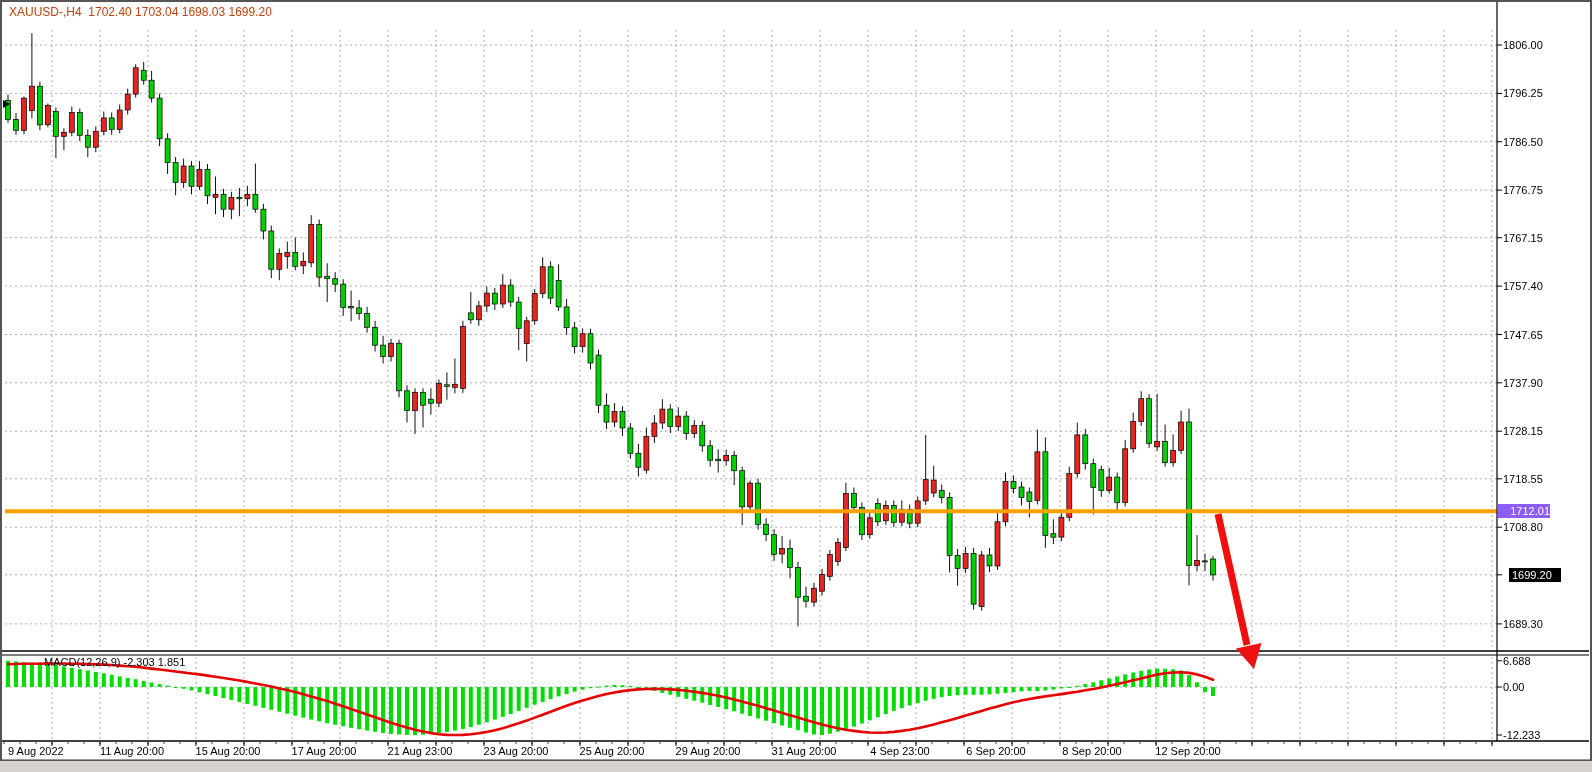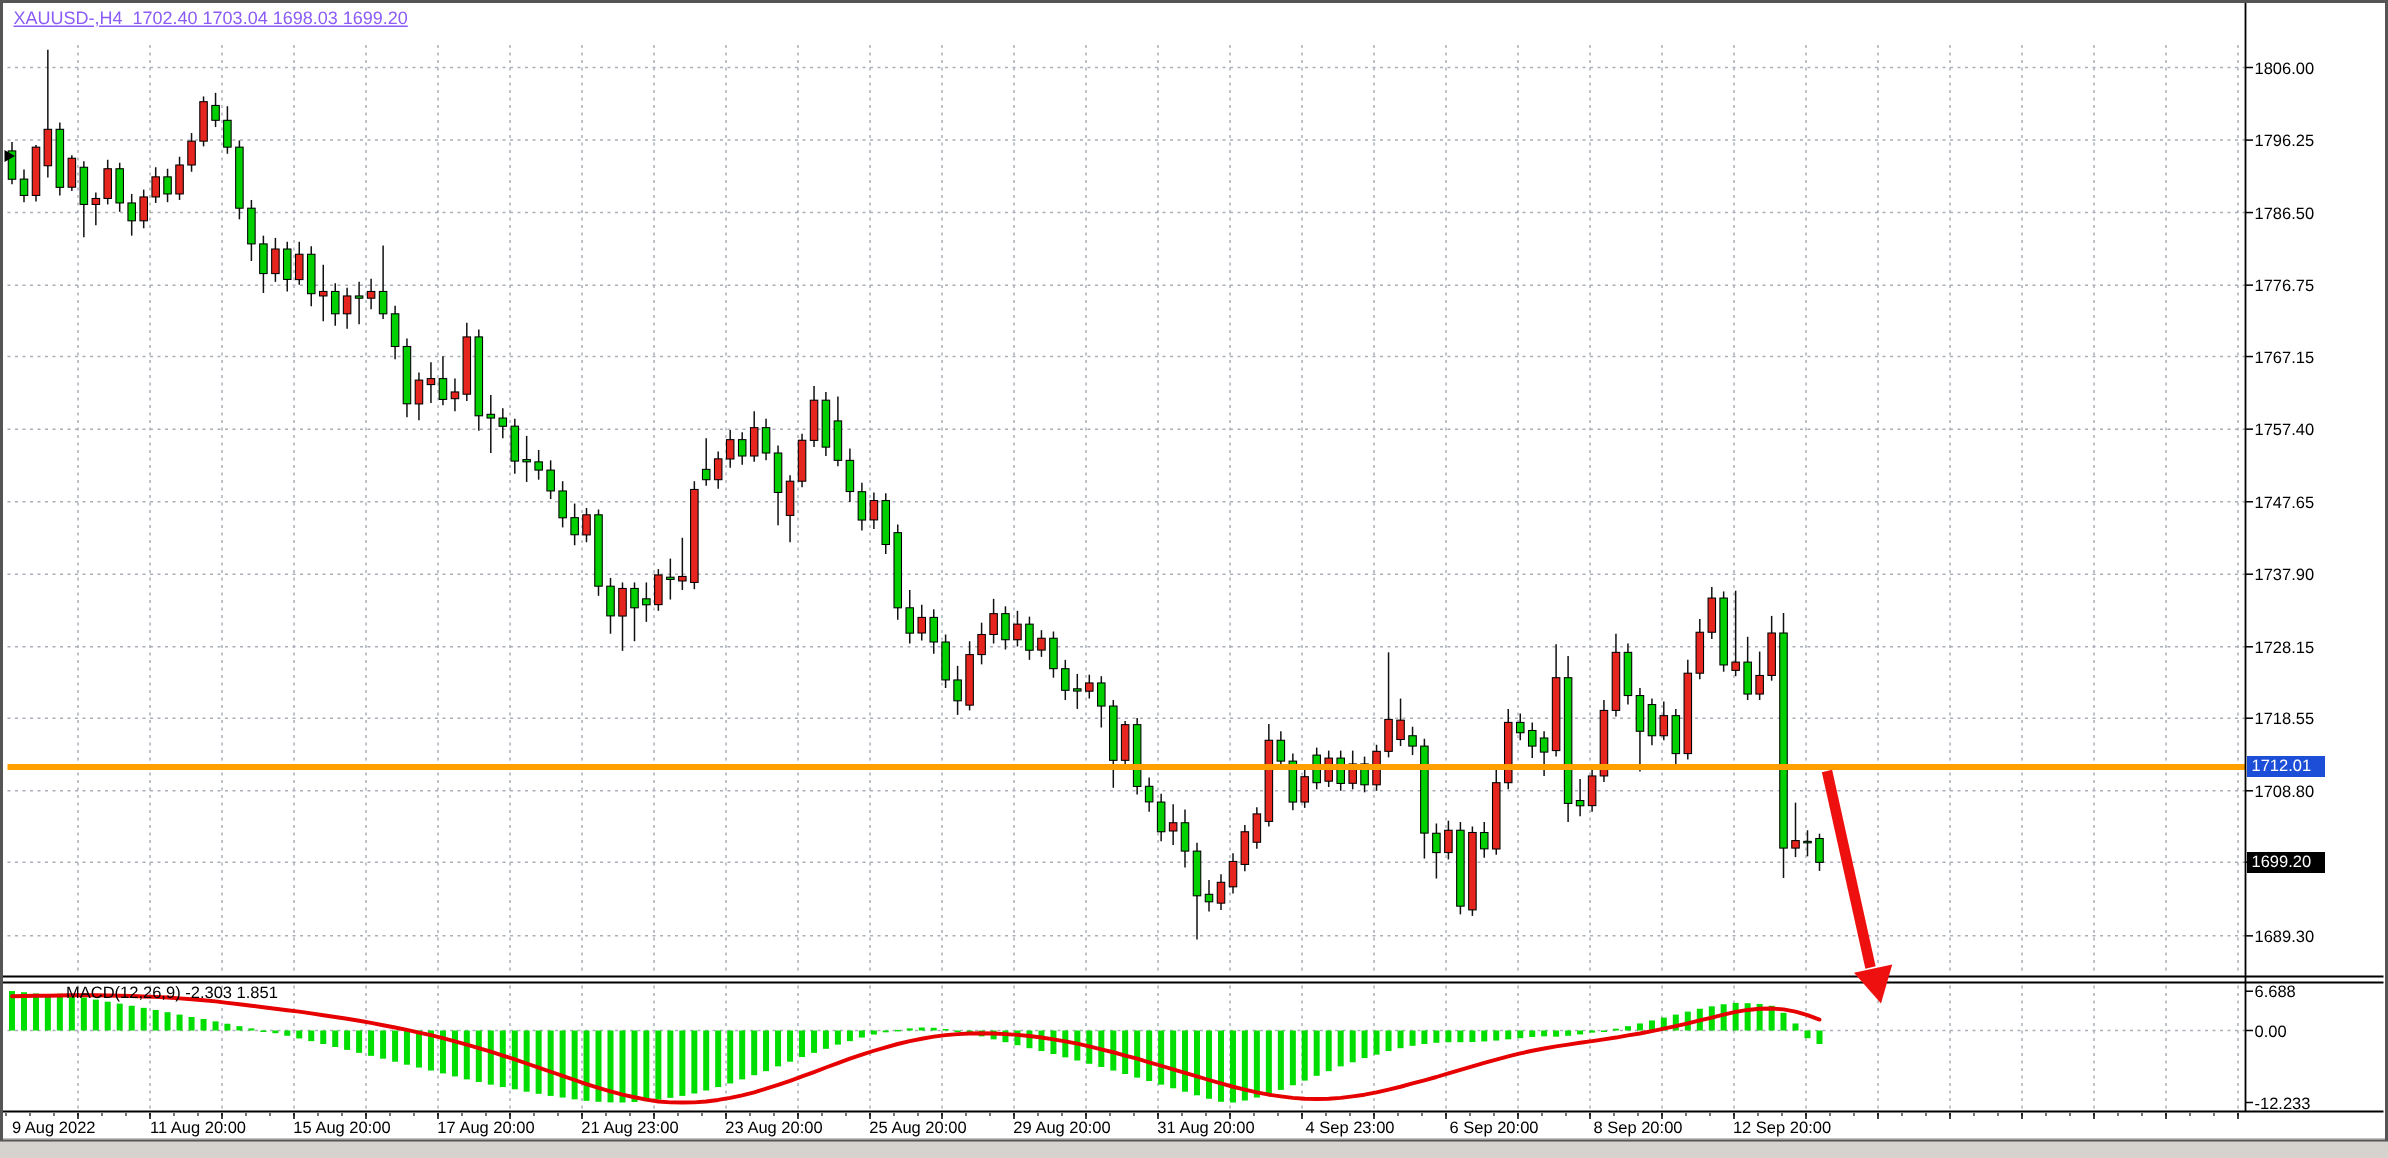--- a/index.html
+++ b/index.html
@@ -1,24 +1,24 @@
 <!DOCTYPE html>
 <html><head>
 <meta charset="utf-8">
 <style>
   html,body{margin:0;padding:0;}
   body{width:1592px;height:772px;overflow:hidden;background:#ffffff;font-family:"Liberation Sans",sans-serif;}
   .win{position:relative;width:1592px;height:772px;background:#fff;}
   .frame{position:absolute;left:0;top:0;width:1588px;height:758px;border:2px solid #555;border-bottom:1px solid #555;pointer-events:none;}
   svg{position:absolute;left:0;top:0;}
   .gv,.gh{stroke:#a9aeb8;stroke-width:1;stroke-dasharray:2,3;fill:none;}
-  .title{position:absolute;left:9px;top:5px;font-size:12px;color:#8b5cf6;white-space:pre;text-decoration:underline;}
+  .title{position:absolute;left:9px;top:5px;font-size:12px;color:#c2410c;white-space:pre;}
   .macdlabel{position:absolute;left:8px;top:656px;font-size:11px;color:#000;white-space:pre;margin-left:36px;}
   .pricebox{position:absolute;left:1498px;width:52px;height:14px;font-size:11px;line-height:14px;color:#fff;padding-left:3px;box-sizing:border-box;}
-  .pricebox.orange{background:#1d4ed8;}
+  .pricebox.orange{background:#8b5cf6;text-align:right;}
   .pricebox.black{background:#000;}
   .bottomstrip{position:absolute;left:0;top:759px;width:1592px;height:13px;background:#d6d3ce;border-top:1px solid #9a9a9a;border-bottom:1px solid #6f6f6f;}
 </style>
 </head>
 <body>
 
 <div class="win">
   <svg id="cv" width="1592" height="772" viewBox="0 0 1592 772">
       <g>
         <line class="gv" x1="52" y1="30" x2="52" y2="650"></line>
@@ -743,16 +743,16 @@
       </g>
       <polygon points="3,100 10,104 3,108" fill="#000"></polygon>
       <g>
         <line x1="1218" y1="514" x2="1247" y2="645" stroke="#ee0f0f" stroke-width="7"></line>
         <polygon points="1254,669 1236,648.5 1261.5,643" fill="#ee0f0f"></polygon>
       </g>
     </svg>
   <div class="title">XAUUSD-,H4  1702.40 1703.04 1698.03 1699.20</div>
   <div class="macdlabel">MACD(12,26,9) -2.303 1.851</div>
   <div class="pricebox orange" id="hlinebox" style="top: 504px;">1712.01</div>
-  <div class="pricebox black" id="lastbox" style="top: 568px;">1699.20</div>
+  <div class="pricebox black" id="lastbox" style="top: 568px; margin-left: 11px;">1699.20</div>
   <div class="bottomstrip"></div>
   <div class="frame"></div>
 </div>
 
 </body></html>

